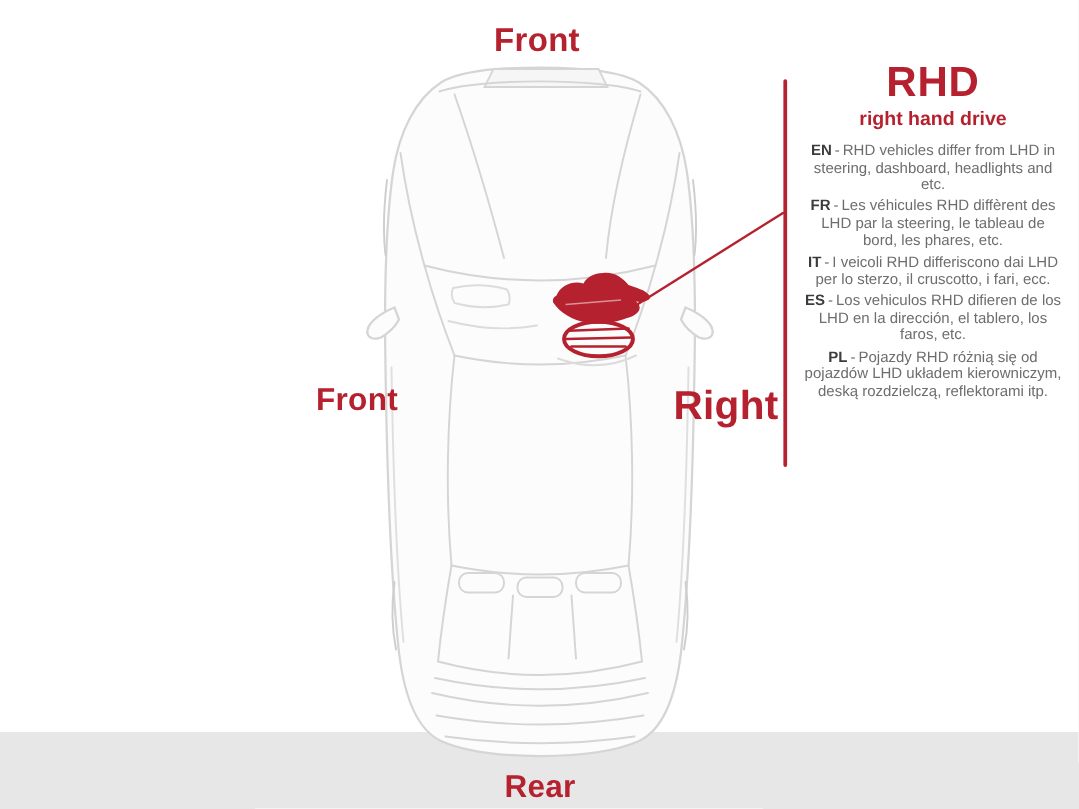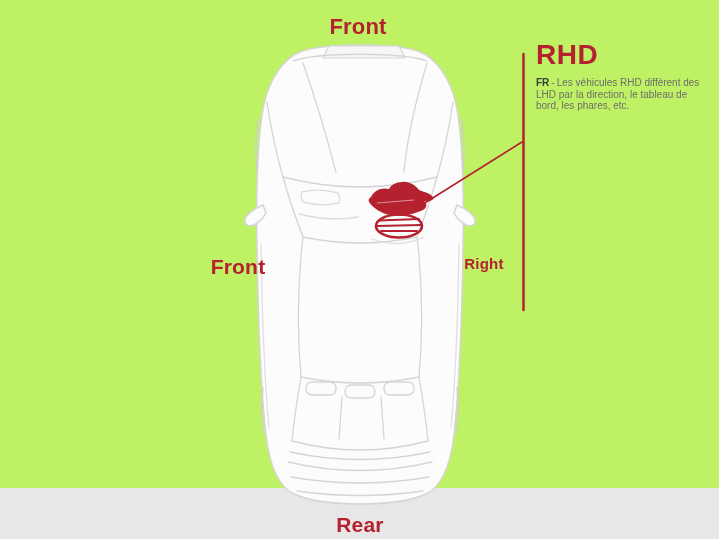--- a/index.html
+++ b/index.html
@@ -2,21 +2,21 @@
 <html><head>
 <meta charset="utf-8">
 <style>
   html,body{margin:0;padding:0;}
   body{
     width:719px;height:539px;
     font-family:"Liberation Sans", sans-serif;
     background:#e8e7e7;
     overflow:hidden;
   }
-  .stage{position:relative;width:719px;height:488px;background:#bef264;}
+  .stage{position:relative;width:719px;height:488px;background:#ffffff;}
   .stage svg{position:absolute;left:0;top:0;}
 
   
   .carline{fill:none;stroke:#d6d5d5;stroke-width:1.3;stroke-linecap:round;}
   .carbody{fill:#fcfcfc;stroke:#d6d5d5;stroke-width:1.5;}
   .carfill{fill:#f7f6f6;stroke:#d6d5d5;stroke-width:1.2;}
   .faint{stroke:#e0dfdf;}
   .arch{stroke:#cfcecf;}
   .dashdetail{stroke:#dddcdc;}
 
@@ -24,25 +24,25 @@
   .red-fill{fill:#b5212e;stroke:none;}
   .red-stroke{fill:none;stroke:#b5212e;stroke-linecap:round;}
 
   
   .dir-label{
     position:absolute;transform:translateX(-50%);
     font-weight:700;color:#b5212e;letter-spacing:.2px;white-space:nowrap;
   }
   .dir-front{left:358px;top:14px;font-size:22px;}
   .dir-left{left:238px;top:255px;font-size:21px;}
-  .dir-right{left:484px;top:255px;font-size:15px;}
+  .dir-right{left:484px;top:255px;font-size:27px;}
   .dir-rear{left:360px;top:513px;font-size:21px;}
 
   
-  .panel{position:absolute;left:536px;top:42px;width:172px;}
+  .panel{position:absolute;left:536px;top:42px;width:172px;text-align:center;}
   .panel-title{font-size:28px;line-height:26px;font-weight:700;color:#b5212e;letter-spacing:.5px;}
   .panel-subtitle{font-size:13px;font-weight:700;color:#b5212e;margin-top:3px;}
   .entries{margin-top:9px;}
   .entry{font-size:10px;line-height:11.6px;margin:0 0 2.5px 0;color:#6e6d6d;}
   .lang{font-weight:700;color:#3c3c3c;}
   .sep{margin:0 2px;color:#6e6d6d;}
 </style>
 </head>
 <body>
 
@@ -108,18 +108,23 @@
     <line class="red-stroke" x1="523.5" y1="54" x2="523.5" y2="310" stroke-width="2.5"></line>
   </svg>
 
   <div class="dir-label dir-front">Front</div>
   <div class="dir-label dir-left">Front</div>
   <div class="dir-label dir-right">Right</div>
   <div class="dir-label dir-rear">Rear</div>
 
   <div class="panel">
     <div class="panel-title">RHD</div>
+    <div class="panel-subtitle">right hand drive</div>
     <div class="entries">
-      <p class="entry"><span class="lang">FR</span><span class="sep">-</span><span>Les véhicules RHD diffèrent des LHD par la direction, le tableau de bord, les phares, etc.</span></p>
+      <p class="entry"><span class="lang">EN</span><span class="sep">-</span><span>RHD vehicles differ from LHD in steering, dashboard, headlights and etc.</span></p>
+      <p class="entry"><span class="lang">FR</span><span class="sep">-</span><span>Les véhicules RHD diffèrent des LHD par la steering, le tableau de bord, les phares, etc.</span></p>
+      <p class="entry"><span class="lang">IT</span><span class="sep">-</span><span>I veicoli RHD differiscono dai LHD per lo sterzo, il cruscotto, i fari, ecc.</span></p>
+      <p class="entry"><span class="lang">ES</span><span class="sep">-</span><span>Los vehiculos RHD difieren de los LHD en la dirección, el tablero, los faros, etc.</span></p>
+      <p class="entry"><span class="lang">PL</span><span class="sep">-</span><span>Pojazdy RHD różnią się od pojazdów LHD układem kierowniczym, deską rozdzielczą, reflektorami itp.</span></p>
     </div>
   </div>
 
 </div>
 
 </body></html>

